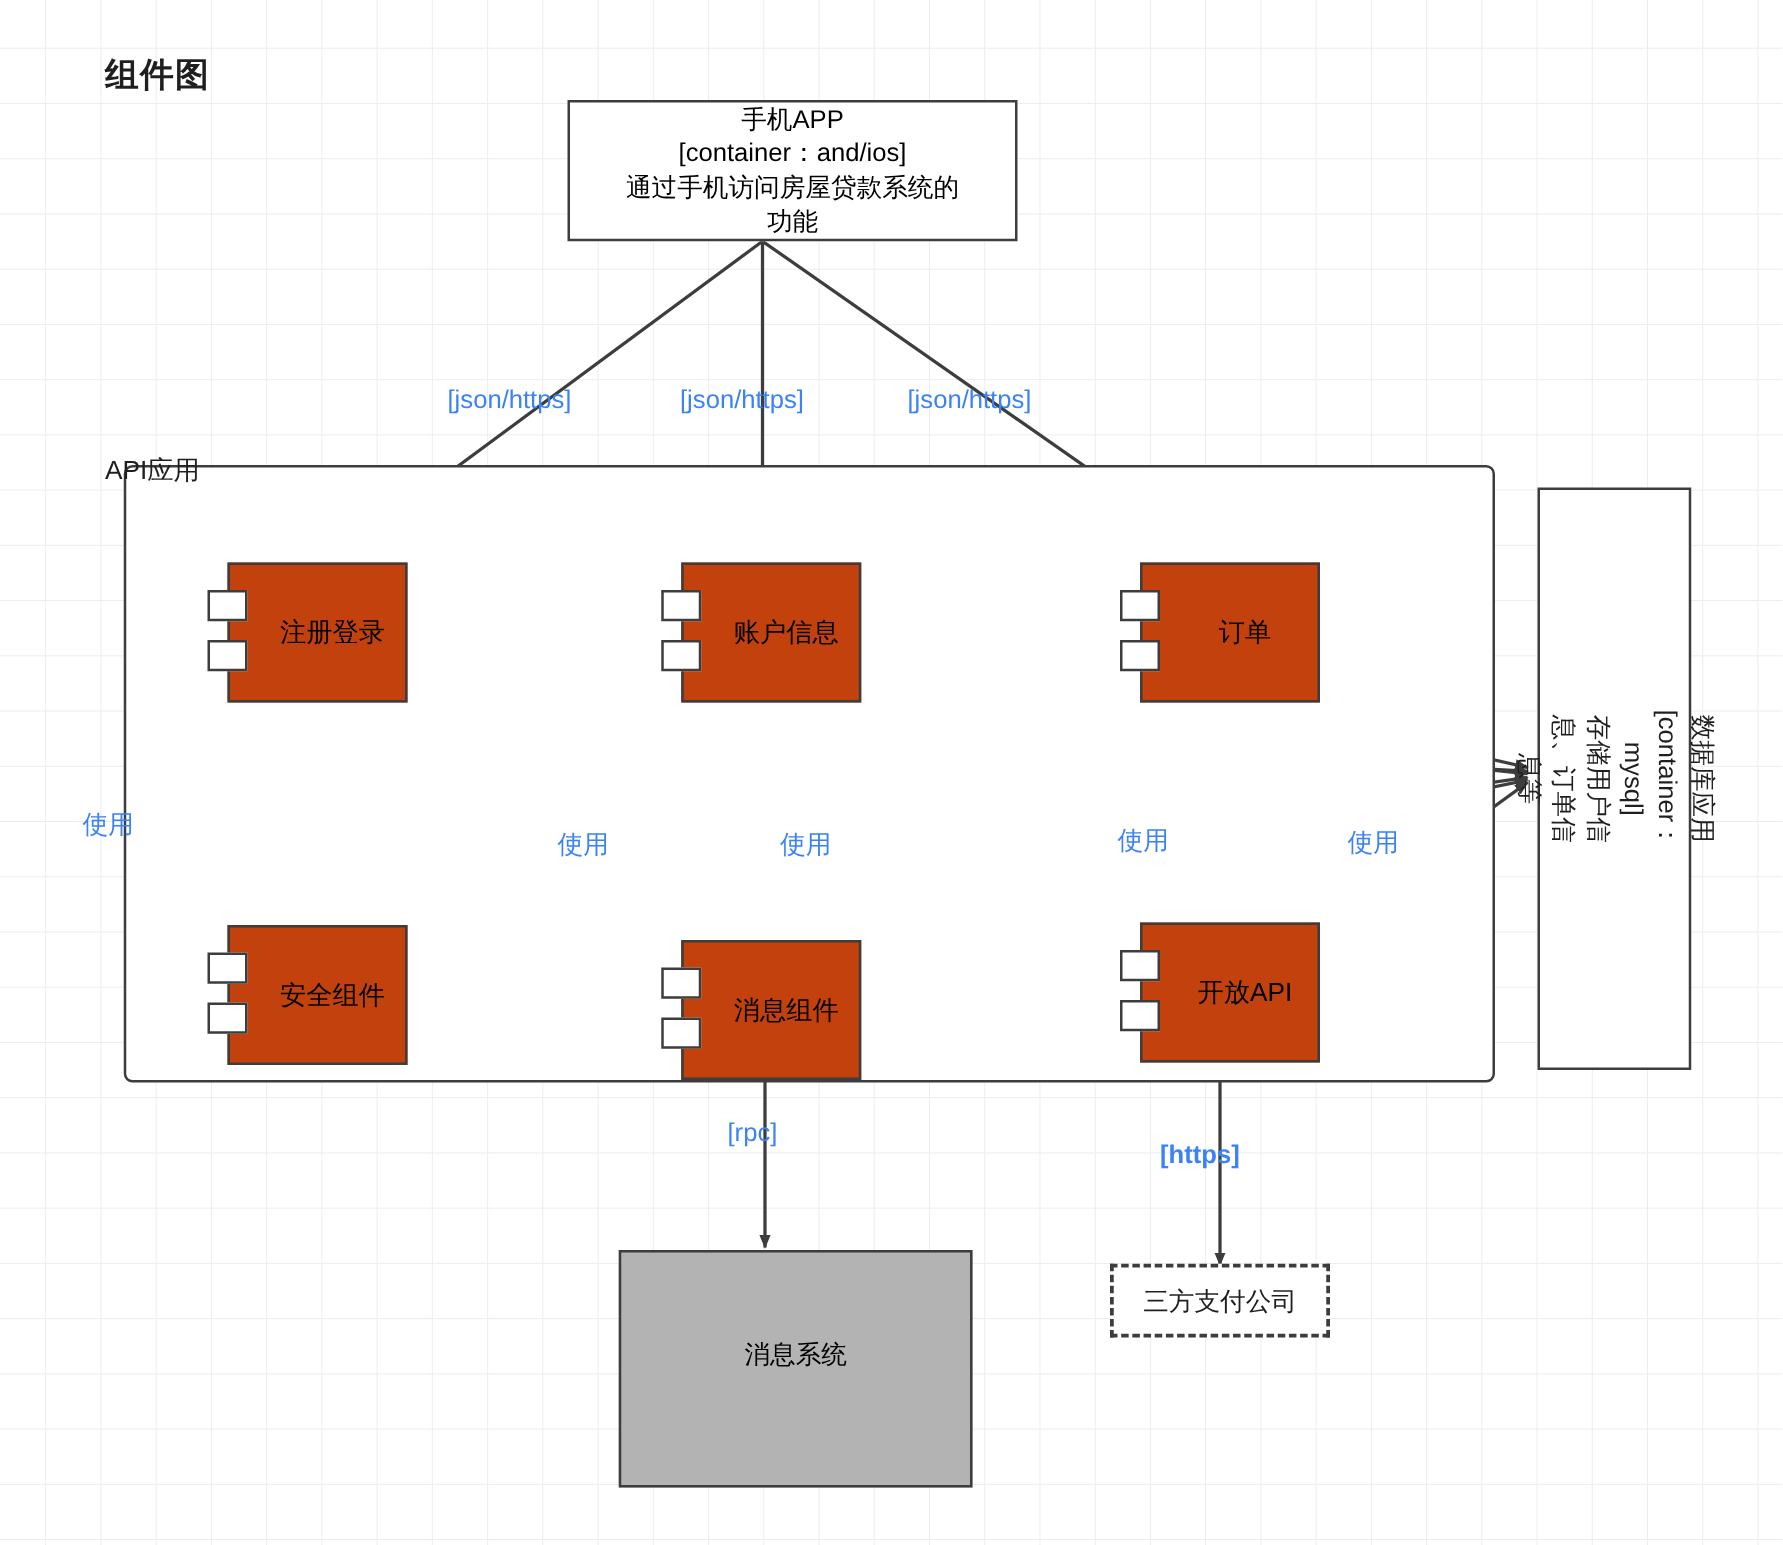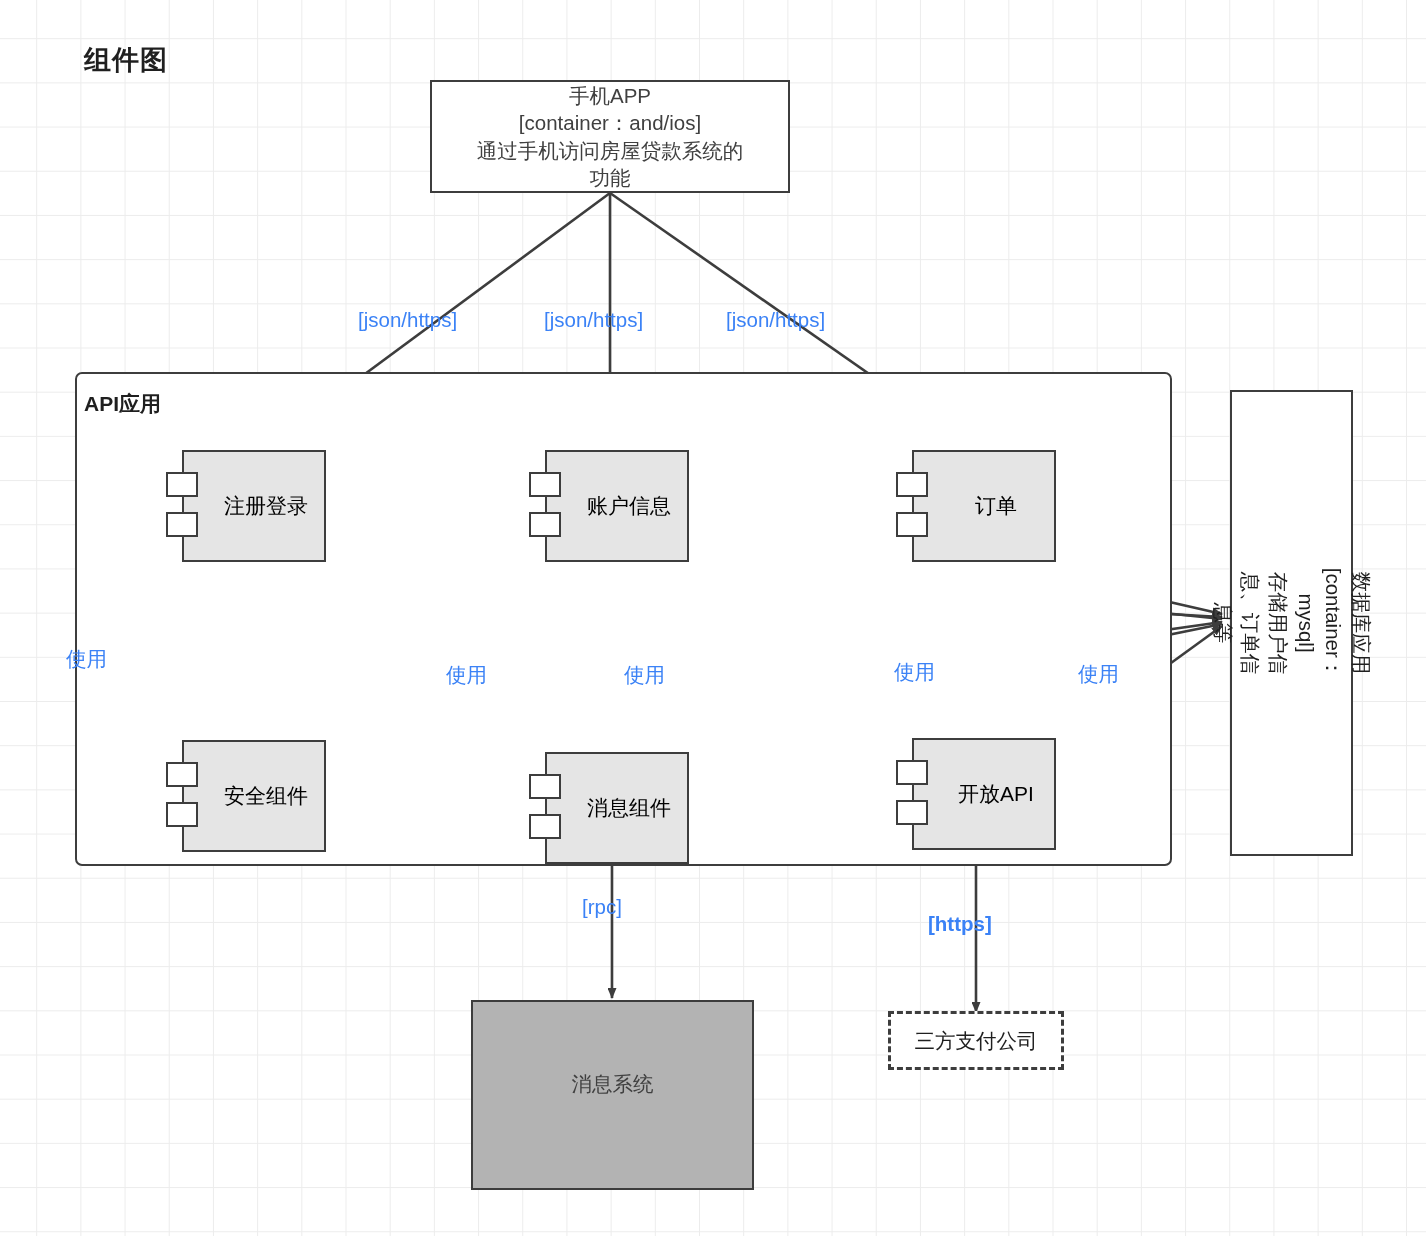--- a/index.html
+++ b/index.html
@@ -18,36 +18,36 @@
   #canvas{position:absolute;inset:0;width:1426px;height:1236px;}
   .ttl{
     position:absolute;left:84px;top:42px;
     font-size:27px;font-weight:bold;color:#1f1f1f;
     letter-spacing:1px;
   }
   .node{position:absolute;box-sizing:border-box;}
   .box{
     border:2.5px solid #3d3d3d;background:#fff;
     display:flex;flex-direction:column;align-items:center;justify-content:center;
-    text-align:center;color:#404040;box-sizing:border-box;
+    text-align:center;color:#000000;box-sizing:border-box;margin-left:24px;
   }
   .box.rounded{border-radius:7px;}
   .box.gray{background:#b3b3b3;}
   .lbl{font-size:20.5px;line-height:1.33;white-space:pre-line;}
   .comp-name{font-size:21px;}
   
   .port{
     position:absolute;left:-16px;width:32px;height:25px;
     border:2.5px solid #3d3d3d;background:#fff;box-sizing:border-box;
   }
   .port.p1{top:22px;}
   .port.p2{top:62px;}
   .comp{position:absolute;box-sizing:border-box;}
   .comp .frame{
-    position:absolute;inset:0;border:2.5px solid #3d3d3d;background:#e5e5e5;
+    position:absolute;inset:0;border:2.5px solid #3d3d3d;background:#c2410c;
     box-sizing:border-box;
     display:flex;align-items:center;justify-content:center;
   }
   .comp .frame span{padding-left:24px;}
   .container-lbl{
     position:absolute;font-size:21px;color:#1f1f1f;
   }
   .edge-lbl{
     position:absolute;font-size:20.5px;color:#3b82f6;
     background:transparent;white-space:nowrap;
@@ -116,21 +116,21 @@
 <div class="ttl">组件图</div>
 
 <div class="node box" style="left:430px;top:80px;width:360px;height:113px;">
   <div class="lbl">手机APP
 [container：and/ios]
 通过手机访问房屋贷款系统的
 功能</div>
 </div>
 
 <div class="node box rounded" style="left:75px;top:372px;width:1097px;height:494px;justify-content:flex-start;"></div>
-<div class="container-lbl" style="left:84px;top:390px;font-weight:bold;">API应用</div>
+<div class="container-lbl" style="left:84px;top:362px;">API应用</div>
 
 <div class="comp" style="left:182px;top:450px;width:144px;height:112px;">
   <div class="frame">
       <span class="comp-name">注册登录</span>
     </div>
   <div class="port p1"></div>
   <div class="port p2"></div>
 </div>
 
 <div class="comp" style="left:545px;top:450px;width:144px;height:112px;">

